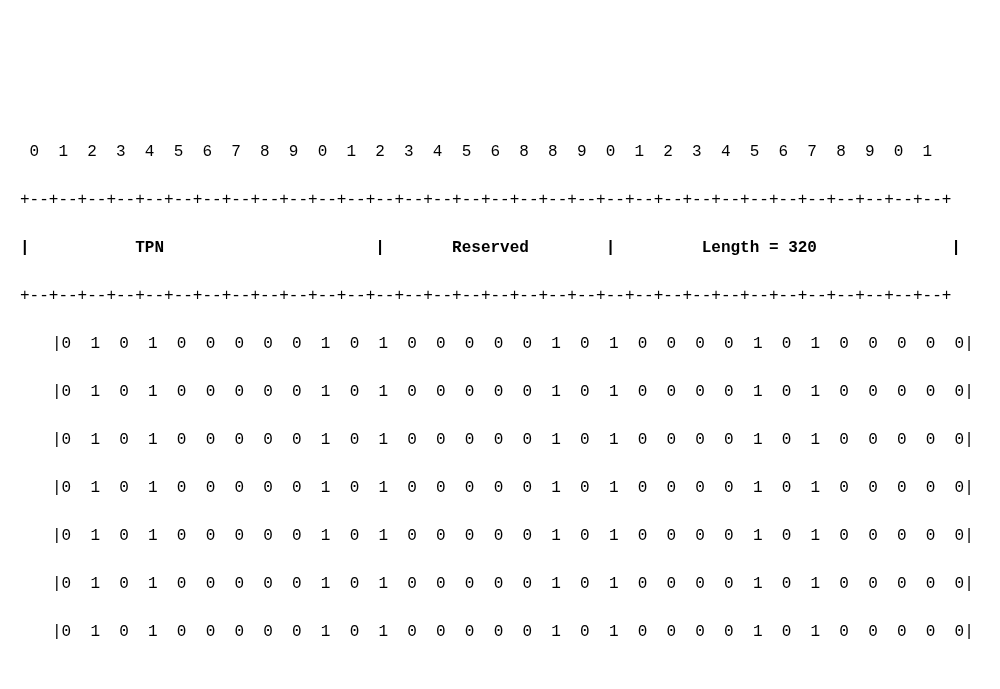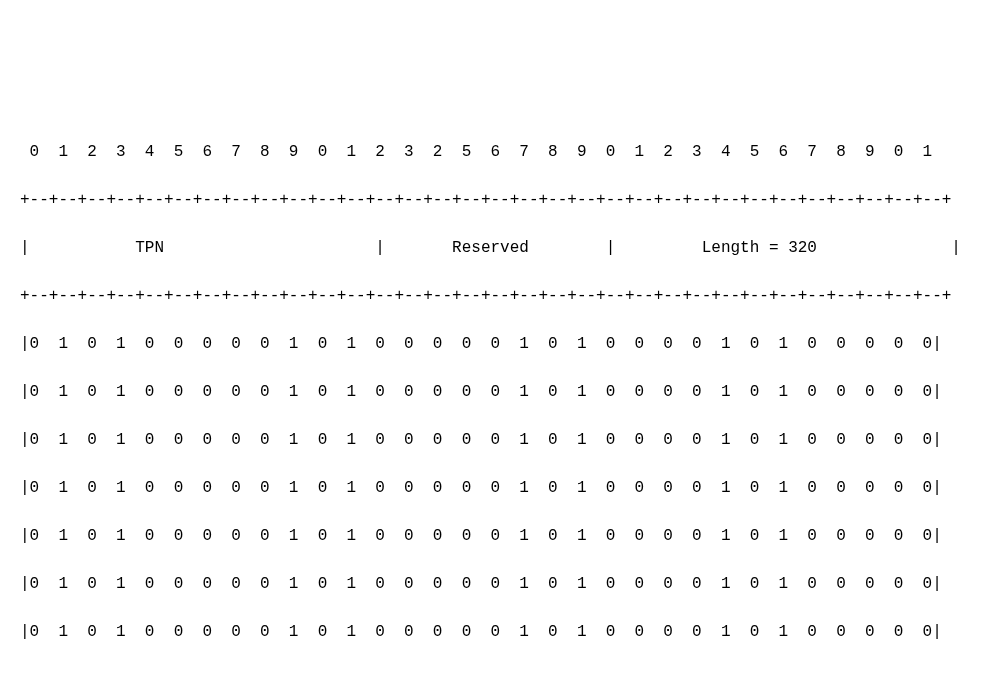--- a/index.html
+++ b/index.html
@@ -18,32 +18,34 @@
       letter-spacing: 0;
     }
     .ruler-minor {
       letter-spacing: 0;
     }
     .border-row {
       letter-spacing: 0;
     }
     .header-row {
       letter-spacing: 0;
+      font-weight: bold;
     }
     .data-row {
       letter-spacing: 0;
+      margin-left: 32px;
     }
   </style>
 </head>
 <body>
 
 
 
 <div class="container">
-<div class="ruler-minor"> 0  1  2  3  4  5  6  7  8  9  0  1  2  3  2  5  6  7  8  9  0  1  2  3  4  5  6  7  8  9  0  1</div>
+<div class="ruler-minor"> 0  1  2  3  4  5  6  7  8  9  0  1  2  3  4  5  6  8  8  9  0  1  2  3  4  5  6  7  8  9  0  1</div>
 <div class="border-row">+--+--+--+--+--+--+--+--+--+--+--+--+--+--+--+--+--+--+--+--+--+--+--+--+--+--+--+--+--+--+--+--+</div>
 <div class="header-row">|           TPN                      |       Reserved        |         Length = 320              |</div>
 <div class="border-row">+--+--+--+--+--+--+--+--+--+--+--+--+--+--+--+--+--+--+--+--+--+--+--+--+--+--+--+--+--+--+--+--+</div>
 <div class="data-row">|0  1  0  1  0  0  0  0  0  1  0  1  0  0  0  0  0  1  0  1  0  0  0  0  1  0  1  0  0  0  0  0|</div>
 <div class="data-row">|0  1  0  1  0  0  0  0  0  1  0  1  0  0  0  0  0  1  0  1  0  0  0  0  1  0  1  0  0  0  0  0|</div>
 <div class="data-row">|0  1  0  1  0  0  0  0  0  1  0  1  0  0  0  0  0  1  0  1  0  0  0  0  1  0  1  0  0  0  0  0|</div>
 <div class="data-row">|0  1  0  1  0  0  0  0  0  1  0  1  0  0  0  0  0  1  0  1  0  0  0  0  1  0  1  0  0  0  0  0|</div>
 <div class="data-row">|0  1  0  1  0  0  0  0  0  1  0  1  0  0  0  0  0  1  0  1  0  0  0  0  1  0  1  0  0  0  0  0|</div>
 <div class="data-row">|0  1  0  1  0  0  0  0  0  1  0  1  0  0  0  0  0  1  0  1  0  0  0  0  1  0  1  0  0  0  0  0|</div>
 <div class="data-row">|0  1  0  1  0  0  0  0  0  1  0  1  0  0  0  0  0  1  0  1  0  0  0  0  1  0  1  0  0  0  0  0|</div>

